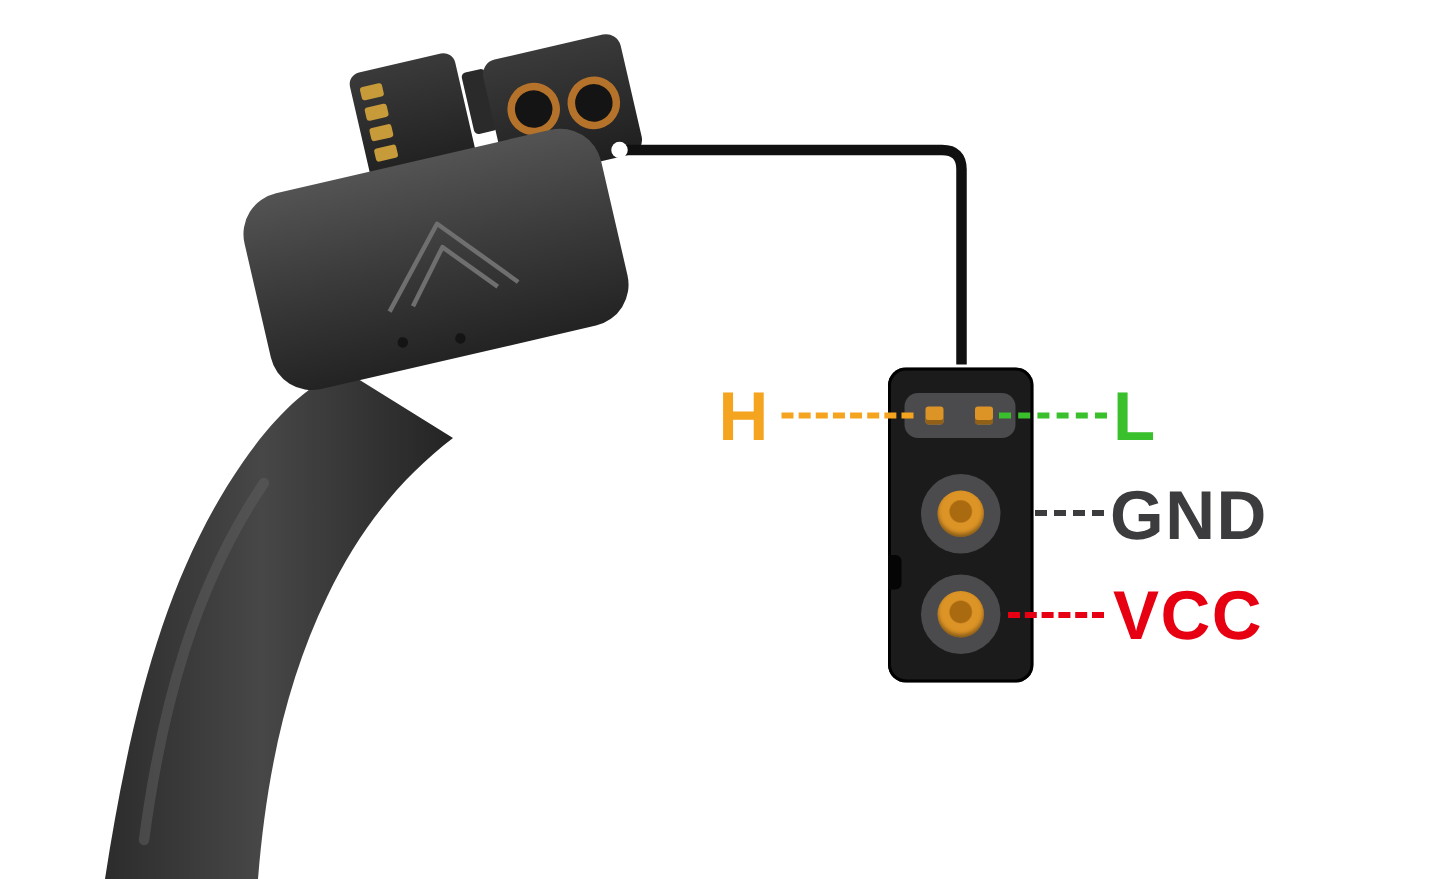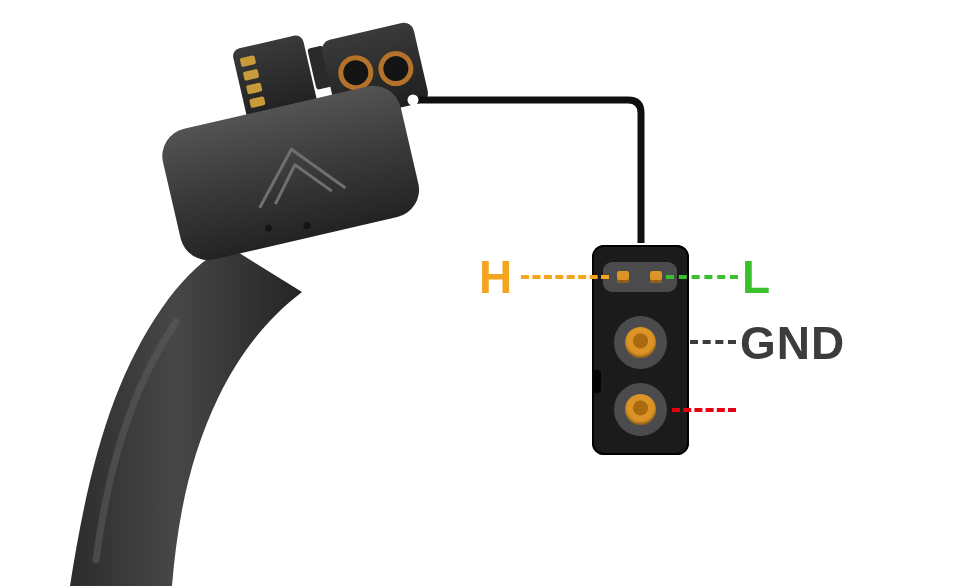--- a/index.html
+++ b/index.html
@@ -165,14 +165,15 @@
   </div>
 
   <div class="leader leader-h"></div>
   <div class="leader leader-l"></div>
   <div class="leader leader-gnd"></div>
   <div class="leader leader-vcc"></div>
 
   <div class="pin-label label-h">H</div>
   <div class="pin-label label-l">L</div>
   <div class="pin-label label-gnd">GND</div>
+  <div class="pin-label label-vcc">VCC</div>
 
 </div>
 
 </body></html>

